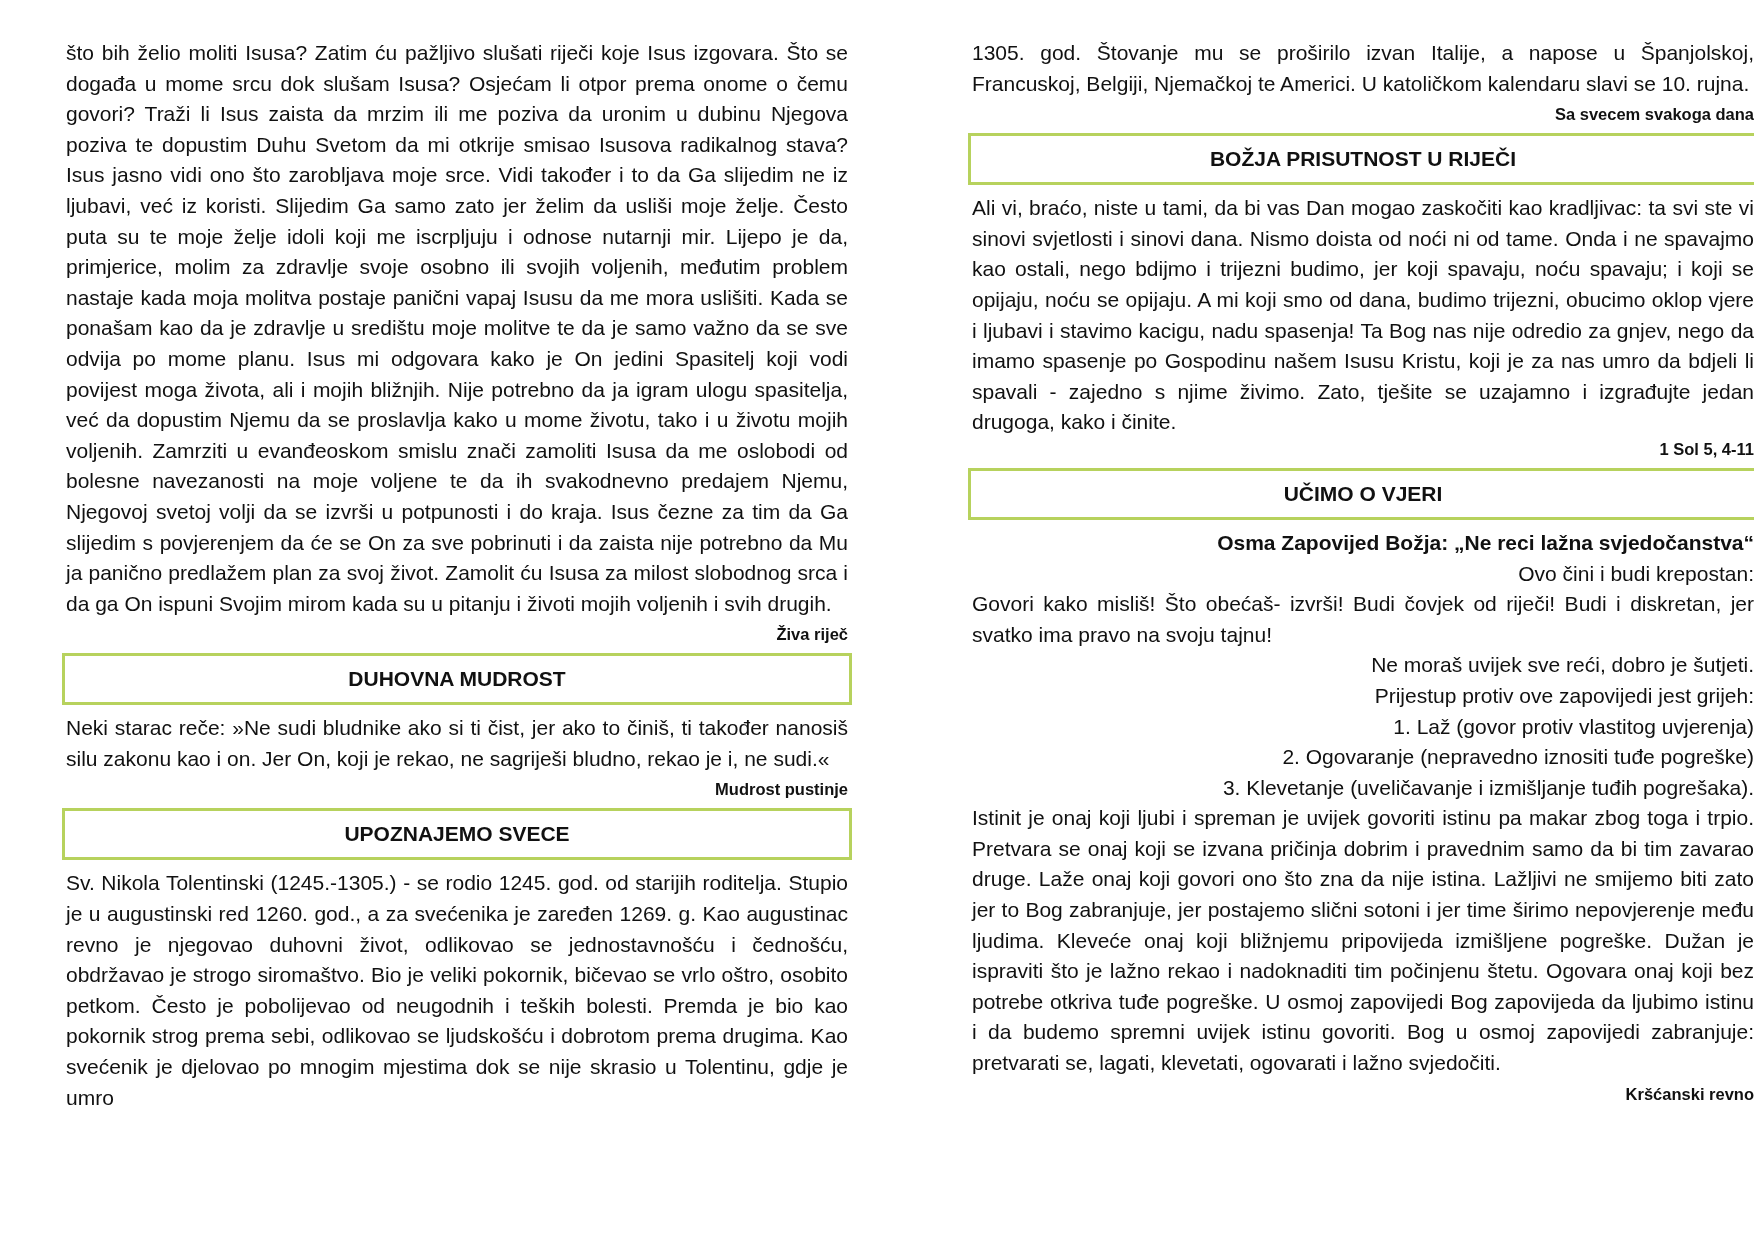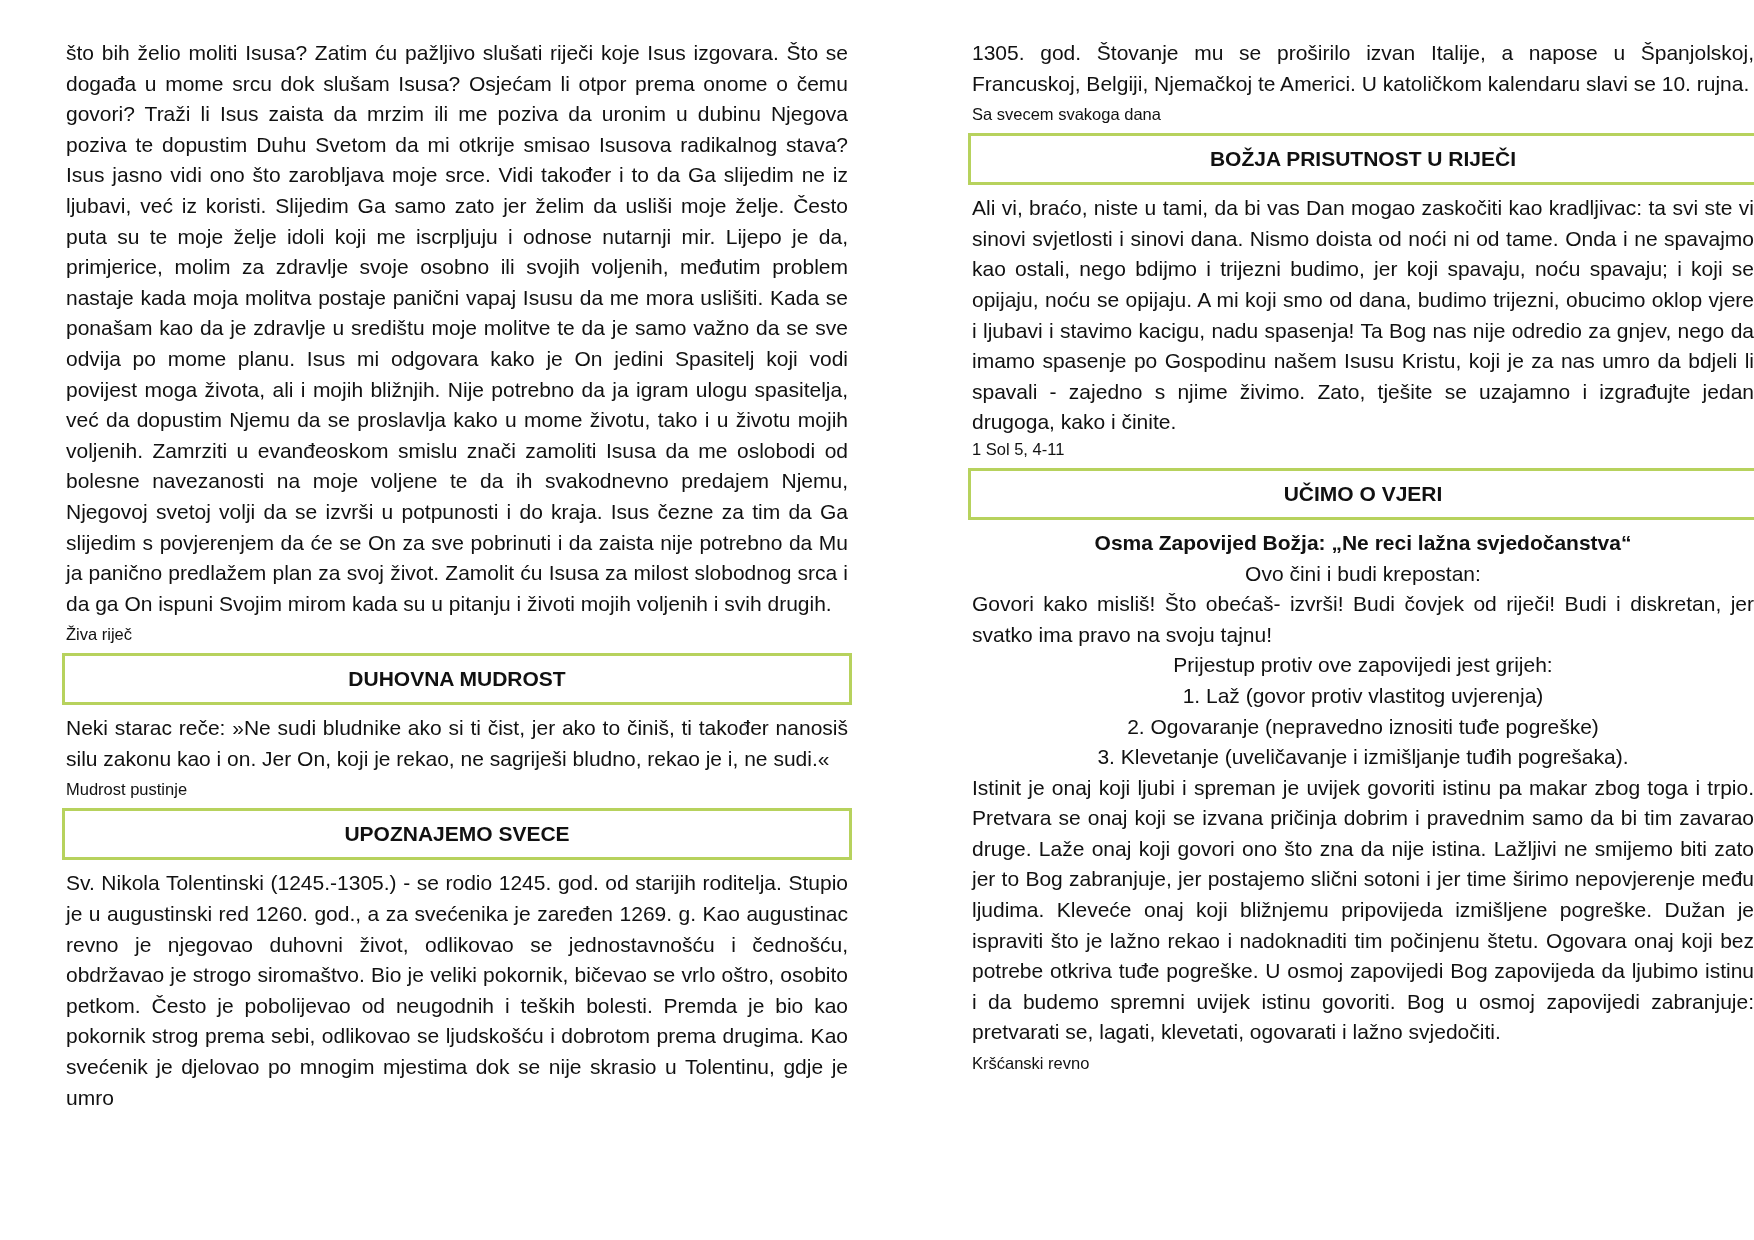--- a/index.html
+++ b/index.html
@@ -1,23 +1,23 @@
 <!DOCTYPE html>
 <html><head>
 <meta charset="utf-8">
 <style>
   html,body{margin:0;padding:0;background:#fff;}
   body{width:1754px;height:1240px;position:relative;overflow:hidden;font-family:"Liberation Sans",sans-serif;color:#111;}
   .col{position:absolute;top:38px;}
   .col.left{left:66px;width:782px;}
   .col.right{left:972px;width:782px;}
   p{margin:0;font-size:21px;line-height:30.6px;text-align:justify;}
-  .src{font-weight:normal;font-size:16.5px;margin:4px 0 8px 0;line-height:22px;}
+  .src{font-weight:bold;font-size:16.5px;text-align:right;margin:4px 0 8px 0;line-height:22px;}
   .hbox{border:3px solid #b7d25d;text-align:center;font-weight:bold;font-size:21px;height:46px;line-height:46px;margin:4px -4px 8px -4px;}
-  .line{display:block;text-align:center;}
+  .line{display:block;text-align:right;}
   .bold{font-weight:bold;}
 </style>
 </head>
 <body>
 
 <div class="col left">
   <p>što bih želio moliti Isusa? Zatim ću pažljivo slušati riječi koje Isus izgovara. Što se događa u mome srcu dok slušam Isusa? Osjećam li otpor prema onome o čemu govori? Traži li Isus zaista da mrzim ili me poziva da uronim u dubinu Njegova poziva te dopustim Duhu Svetom da mi otkrije smisao Isusova radikalnog stava? Isus jasno vidi ono što zarobljava moje srce. Vidi također i to da Ga slijedim ne iz ljubavi, već iz koristi. Slijedim Ga samo zato jer želim da usliši moje želje. Često puta su te moje želje idoli koji me iscrpljuju i odnose nutarnji mir. Lijepo je da, primjerice, molim za zdravlje svoje osobno ili svojih voljenih, međutim problem nastaje kada moja molitva postaje panični vapaj Isusu da me mora uslišiti. Kada se ponašam kao da je zdravlje u središtu moje molitve te da je samo važno da se sve odvija po mome planu. Isus mi odgovara kako je On jedini Spasitelj koji vodi povijest moga života, ali i mojih bližnjih. Nije potrebno da ja igram ulogu spasitelja, već da dopustim Njemu da se proslavlja kako u mome životu, tako i u životu mojih voljenih. Zamrziti u evanđeoskom smislu znači zamoliti Isusa da me oslobodi od bolesne navezanosti na moje voljene te da ih svakodnevno predajem Njemu, Njegovoj svetoj volji da se izvrši u potpunosti i do kraja. Isus čezne za tim da Ga slijedim s povjerenjem da će se On za sve pobrinuti i da zaista nije potrebno da Mu ja panično predlažem plan za svoj život. Zamolit ću Isusa za milost slobodnog srca i da ga On ispuni Svojim mirom kada su u pitanju i životi mojih voljenih i svih drugih.</p>
   <div class="src">Živa riječ</div>
   <div class="hbox">DUHOVNA MUDROST</div>
   <p>Neki starac reče: »Ne sudi bludnike ako si ti čist, jer ako to činiš, ti također nanosiš silu zakonu kao i on. Jer On, koji je rekao, ne sagriješi bludno, rekao je i, ne sudi.«</p>
@@ -29,19 +29,20 @@
 <div class="col right">
   <p style="text-align:justify">1305. god. Štovanje mu se proširilo izvan Italije, a napose u Španjolskoj, Francuskoj, Belgiji, Njemačkoj te Americi. U katoličkom kalendaru slavi se 10. rujna.</p>
   <div class="src">Sa svecem svakoga dana</div>
   <div class="hbox">BOŽJA PRISUTNOST U RIJEČI</div>
   <p>Ali vi, braćo, niste u tami, da bi vas Dan mogao zaskočiti kao kradljivac: ta svi ste vi sinovi svjetlosti i sinovi dana. Nismo doista od noći ni od tame. Onda i ne spavajmo kao ostali, nego bdijmo i trijezni budimo, jer koji spavaju, noću spavaju; i koji se opijaju, noću se opijaju. A mi koji smo od dana, budimo trijezni, obucimo oklop vjere i ljubavi i stavimo kacigu, nadu spasenja! Ta Bog nas nije odredio za gnjev, nego da imamo spasenje po Gospodinu našem Isusu Kristu, koji je za nas umro da bdjeli li spavali - zajedno s njime živimo. Zato, tješite se uzajamno i izgrađujte jedan drugoga, kako i činite.</p>
   <div class="src" style="margin-top:0">1 Sol 5, 4-11</div>
   <div class="hbox">UČIMO O VJERI</div>
   <p class="bold line">Osma Zapovijed Božja: „Ne reci lažna svjedočanstva“</p>
   <p class="line">Ovo čini i budi krepostan:</p>
   <p>Govori kako misliš! Što obećaš- izvrši! Budi čovjek od riječi! Budi i diskretan, jer svatko ima pravo na svoju tajnu!</p>
+  <p class="line">Ne moraš uvijek sve reći, dobro je šutjeti.</p>
   <p class="line">Prijestup protiv ove zapovijedi jest grijeh:</p>
   <p class="line">1. Laž (govor protiv vlastitog uvjerenja)</p>
   <p class="line">2. Ogovaranje (nepravedno iznositi tuđe pogreške)</p>
   <p class="line">3. Klevetanje (uveličavanje i izmišljanje tuđih pogrešaka).</p>
   <p>Istinit je onaj koji ljubi i spreman je uvijek govoriti istinu pa makar zbog toga i trpio. Pretvara se onaj koji se izvana pričinja dobrim i pravednim samo da bi tim zavarao druge. Laže onaj koji govori ono što zna da nije istina. Lažljivi ne smijemo biti zato jer to Bog zabranjuje, jer postajemo slični sotoni i jer time širimo nepovjerenje među ljudima. Kleveće onaj koji bližnjemu pripovijeda izmišljene pogreške. Dužan je ispraviti što je lažno rekao i nadoknaditi tim počinjenu štetu. Ogovara onaj koji bez potrebe otkriva tuđe pogreške. U osmoj zapovijedi Bog zapovijeda da ljubimo istinu i da budemo spremni uvijek istinu govoriti. Bog u osmoj zapovijedi zabranjuje: pretvarati se, lagati, klevetati, ogovarati i lažno svjedočiti.</p>
   <div class="src">Kršćanski revno</div>
 </div>
 
 </body></html>

